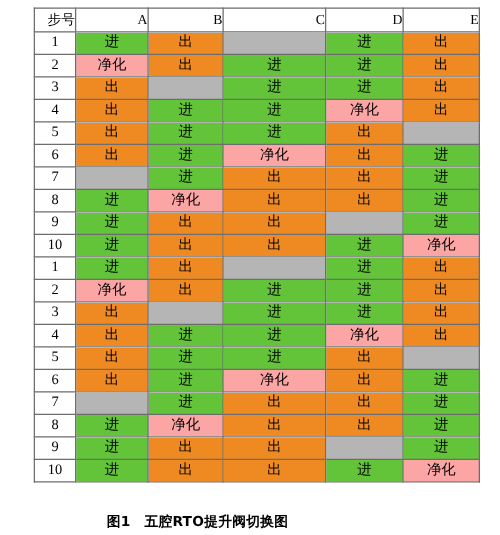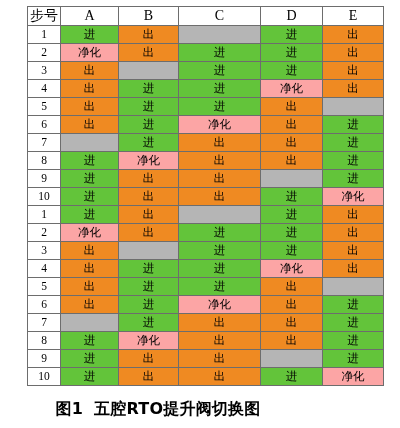--- a/index.html
+++ b/index.html
@@ -46,39 +46,40 @@
     vertical-align: middle;
     font-size: 11.5px;
     font-weight: normal;
     white-space: nowrap;
     overflow: hidden;
   }
   #valve-table thead th {
     background: #ffffff;
     height: 18px;
     line-height: 18px;
-    font-size: 14px;
+    font-size: 11px;
+    text-align: right;
   }
   #valve-table td.step-cell {
     background: #ffffff;
     font-family: "Liberation Serif", "DejaVu Serif", serif;
   }
   .state-in      { background: #63c43a; }
   .state-out     { background: #ef8a22; }
   .state-purify  { background: #fca5a5; }
   .state-idle    { background: #b5b5b5; }
 
   #figure-caption {
     position: absolute;
     left: 0;
-    top: 399px;
+    top: 410px;
     width: 316px;
     text-align: center;
     font-family: "DejaVu Sans", "Liberation Sans", sans-serif;
-    font-size: 16px;
+    font-size: 11px;
     font-weight: bold;
     letter-spacing: 0.2px;
     color: #000000;
   }
   #figure-caption .cap-gap { display: inline-block; width: 11px; }
 </style>
 </head>
 <body>
 
 <div id="figure-wrap">

